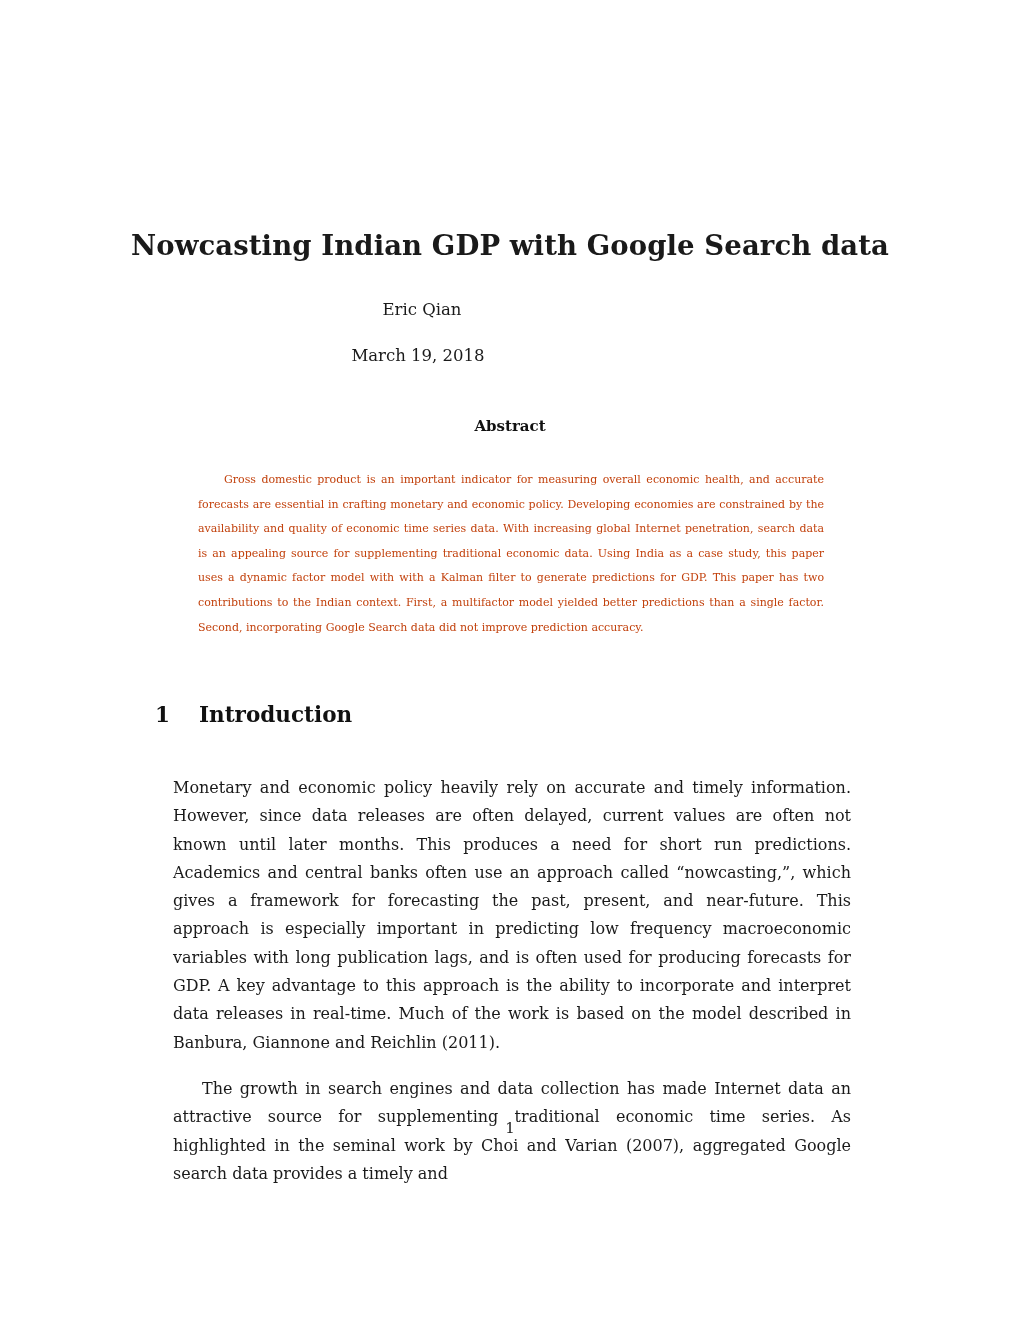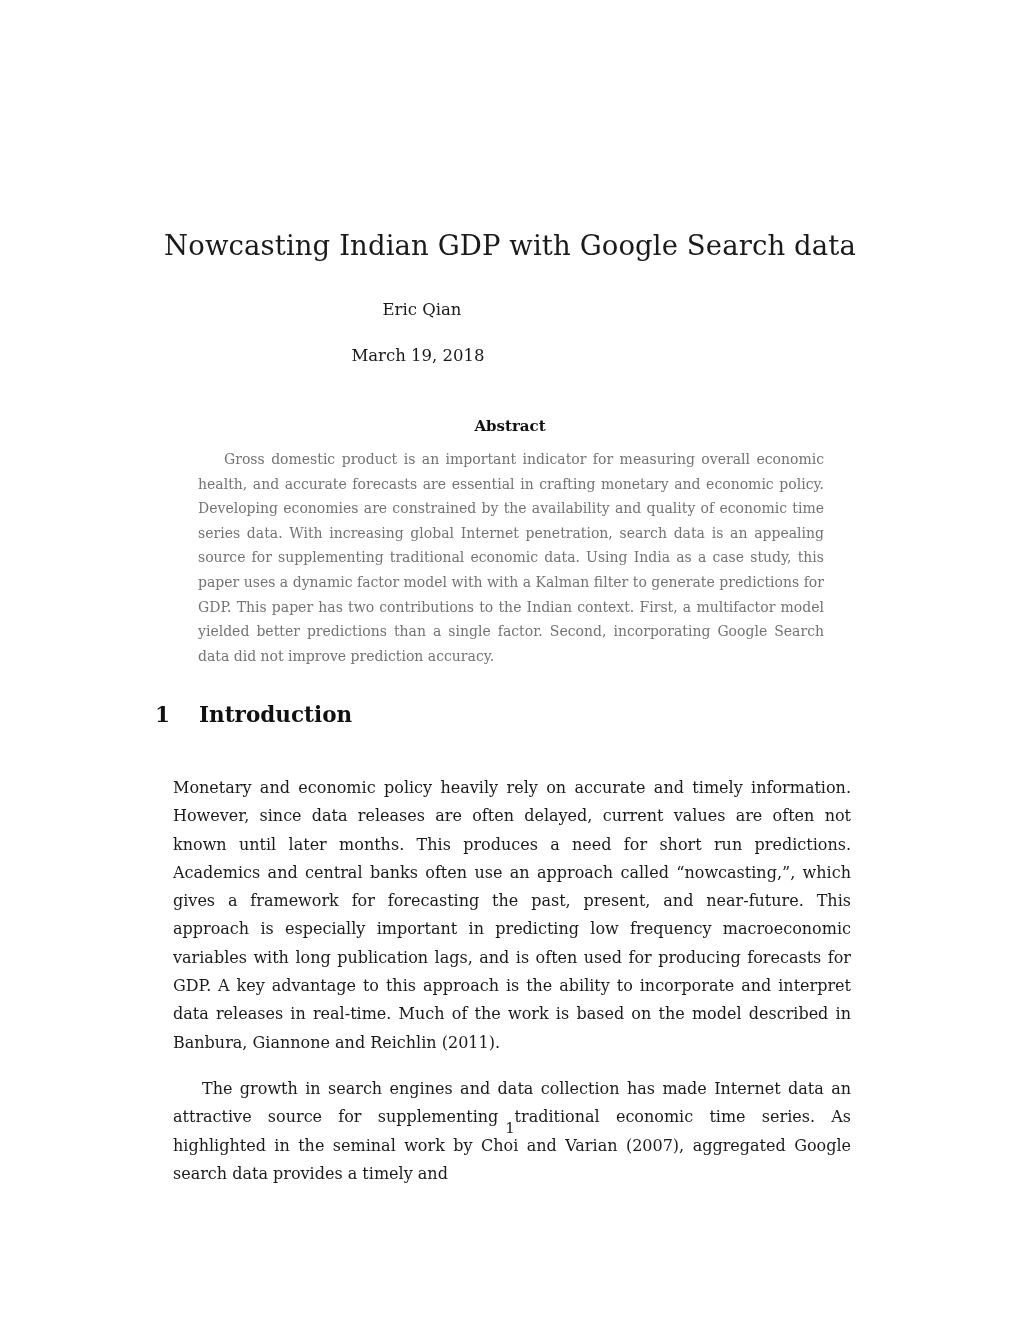--- a/index.html
+++ b/index.html
@@ -28,21 +28,21 @@
   .title-block {
     position: absolute;
     left: 0;
     top: 228px;
     width: 1020px;
     text-align: center;
   }
   .paper-title {
     font-family: "DejaVu Serif", "Liberation Serif", serif;
     font-size: 27.5px;
-    font-weight: 400;
+    font-weight: 700;
     line-height: 34px;
     letter-spacing: 0.1px;
     color: #1a1a1a;
     margin: 0;
   }
 
   .author-line {
     position: absolute;
     left: 0;
     top: 299px;
@@ -72,28 +72,28 @@
     width: 1020px;
     text-align: center;
     font-size: 15px;
     font-weight: 700;
     line-height: 20px;
     color: #111;
   }
   .abstract-body {
     position: absolute;
     left: 198px;
-    top: 447px;
+    top: 468px;
     width: 626px;
-    font-size: 14px;
+    font-size: 11px;
     line-height: 24.6px;
     text-align: justify;
     text-justify: inter-word;
     text-indent: 26px;
-    color: #737373;
+    color: #c2410c;
     hyphens: none;
   }
 
   
   .section-heading {
     position: absolute;
     left: 155px;
     top: 701px;
     width: 714px;
     font-size: 21.5px;

